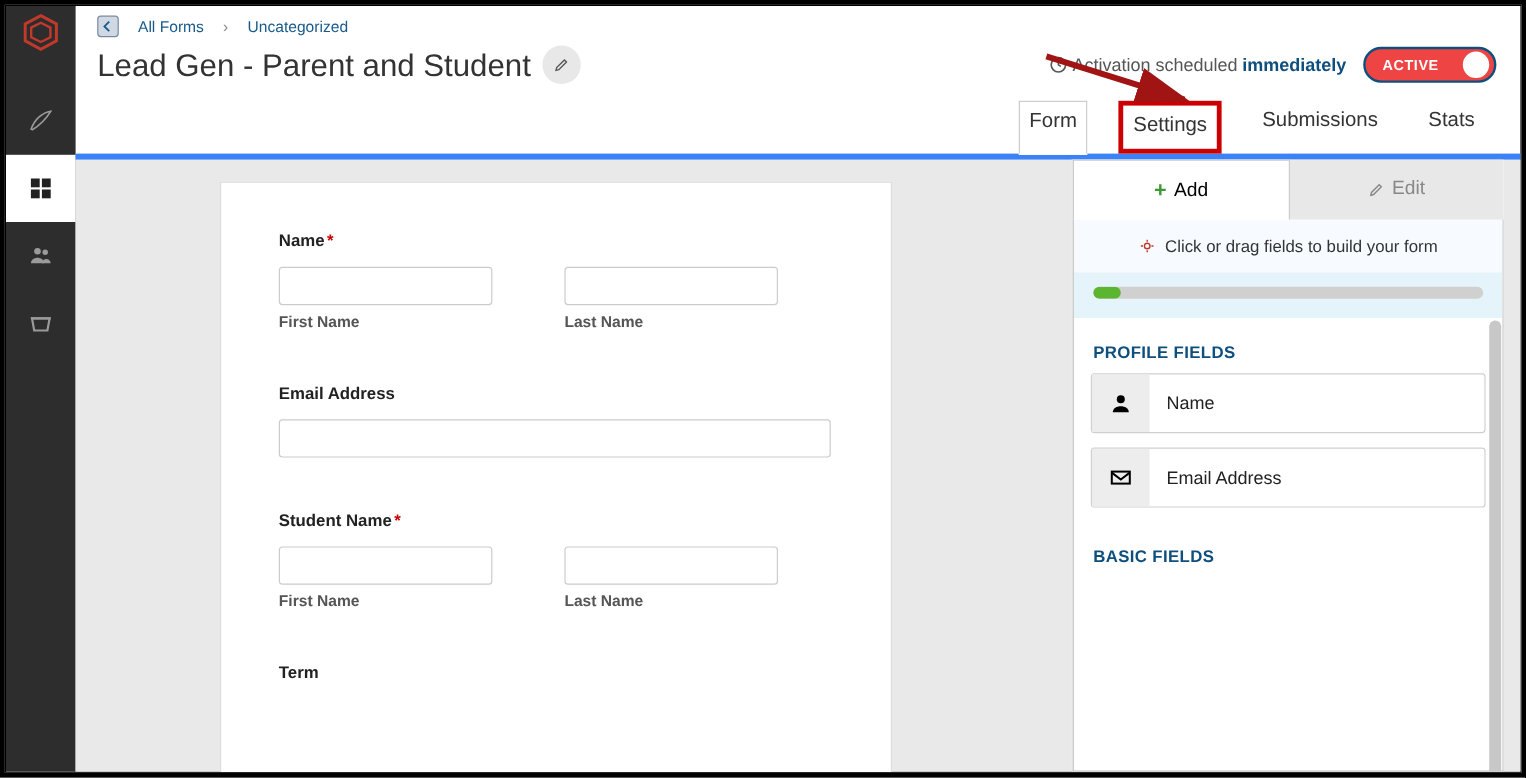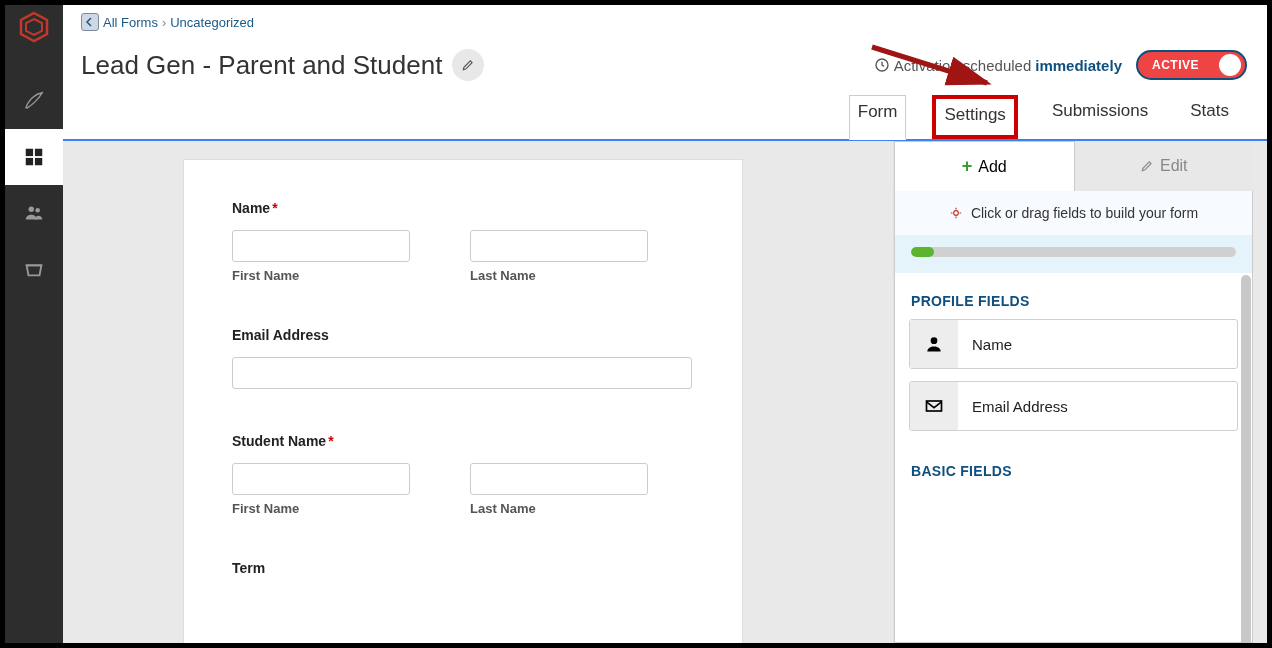--- a/index.html
+++ b/index.html
@@ -5,36 +5,36 @@
 * { box-sizing: border-box; margin: 0; padding: 0; font-family: -apple-system, BlinkMacSystemFont, "Segoe UI", Arial, sans-serif; }
 body { width: 1272px; height: 648px; background:#000; overflow:hidden; }
 .frame { width:1264px; height:640px; margin:4px; background:#fff; display:flex; border:1px solid #000; }
 .leftnav { width:58px; background:#2d2d2d; display:flex; flex-direction:column; align-items:center; padding-top:6px; }
 .leftnav .logo { width:32px; height:32px; display:flex; align-items:center; justify-content:center; margin-bottom:30px; }
 .leftnav .nav-icon { width:58px; height:56px; display:flex; align-items:center; justify-content:center; color:#9a9a9a; cursor:pointer; }
 .leftnav .nav-icon.active { background:#fff; color:#222; }
 .leftnav .nav-icon svg { width:22px; height:22px; }
 .main { flex:1; display:flex; flex-direction:column; position:relative; }
 .topbar { padding:8px 20px 0 18px; }
-.breadcrumb { display:flex; align-items:center; gap:4px; font-size:13px; color:#1a5a8a; }
+.breadcrumb { display:flex; align-items:center; gap:16px; font-size:13px; color:#1a5a8a; }
 .breadcrumb .back-btn { width:18px; height:18px; border-radius:3px; background:#cfd8e3; border:1px solid #7a8aa0; display:flex; align-items:center; justify-content:center; cursor:pointer; font-size:12px; color:#1a5a8a; }
 .breadcrumb a { color:#1a5a8a; text-decoration:none; cursor:pointer; }
 .breadcrumb .sep { color:#888; }
-.titlebar { display:flex; align-items:center; justify-content:space-between; margin-top:18px; }
+.titlebar { display:flex; align-items:center; justify-content:space-between; margin-top:7px; }
 .titlebar .left { display:flex; align-items:center; gap:10px; }
 .titlebar h1 { font-size:26px; font-weight:400; color:#333; }
 .edit-circle { width:32px; height:32px; border-radius:50%; background:#e8e8e8; display:flex; align-items:center; justify-content:center; cursor:pointer; }
 .edit-circle svg { width:14px; height:14px; stroke:#555; }
 .titlebar .right { display:flex; align-items:center; gap:14px; }
 .activation { display:flex; align-items:center; gap:4px; font-size:15px; color:#555; }
 .activation .imm { color:#0f4f7e; font-weight:600; }
 .activation svg { width:16px; height:16px; stroke:#555; }
 .active-pill { border:2px solid #0f4f7e; border-radius:18px; padding:2px 4px 2px 14px; display:flex; align-items:center; gap:20px; background:#ef4444; color:#fff; font-size:12px; letter-spacing:0.5px; font-weight:600; cursor:pointer; }
 .active-pill .knob { width:22px; height:22px; border-radius:50%; background:#fff; }
-.tabs { display:flex; justify-content:flex-end; gap:26px; padding:14px 30px 0 0; border-bottom:2px solid #3b82f6; font-size:17px; position:relative;}
+.tabs { display:flex; justify-content:flex-end; gap:26px; padding:14px 30px 0 0; border-bottom:5px solid #3b82f6; font-size:17px; position:relative;}
 .tabs .tab { padding:6px 8px 10px; cursor:pointer; color:#333; }
 .tabs .tab.form { border:1px solid #ccc; border-bottom:2px solid #fff; background:#fff; margin-bottom:-1px; }
 .tabs .tab.settings { border:4px solid #c00; position:relative; z-index:2;}
 .content { flex:1; display:flex; overflow:hidden; background:#e9e9e9; }
 .form-canvas { flex:1; overflow:auto; padding:18px 60px 0 120px; }
 .form-card { background:#fff; border:1px solid #ddd; padding:40px 48px; width:560px; }
 .field-block { margin-bottom:44px; }
 .field-label { font-size:14px; font-weight:600; color:#222; margin-bottom:14px; }
 .req { color:#c00; margin-left:2px; }
 .name-row { display:flex; gap:60px; }

